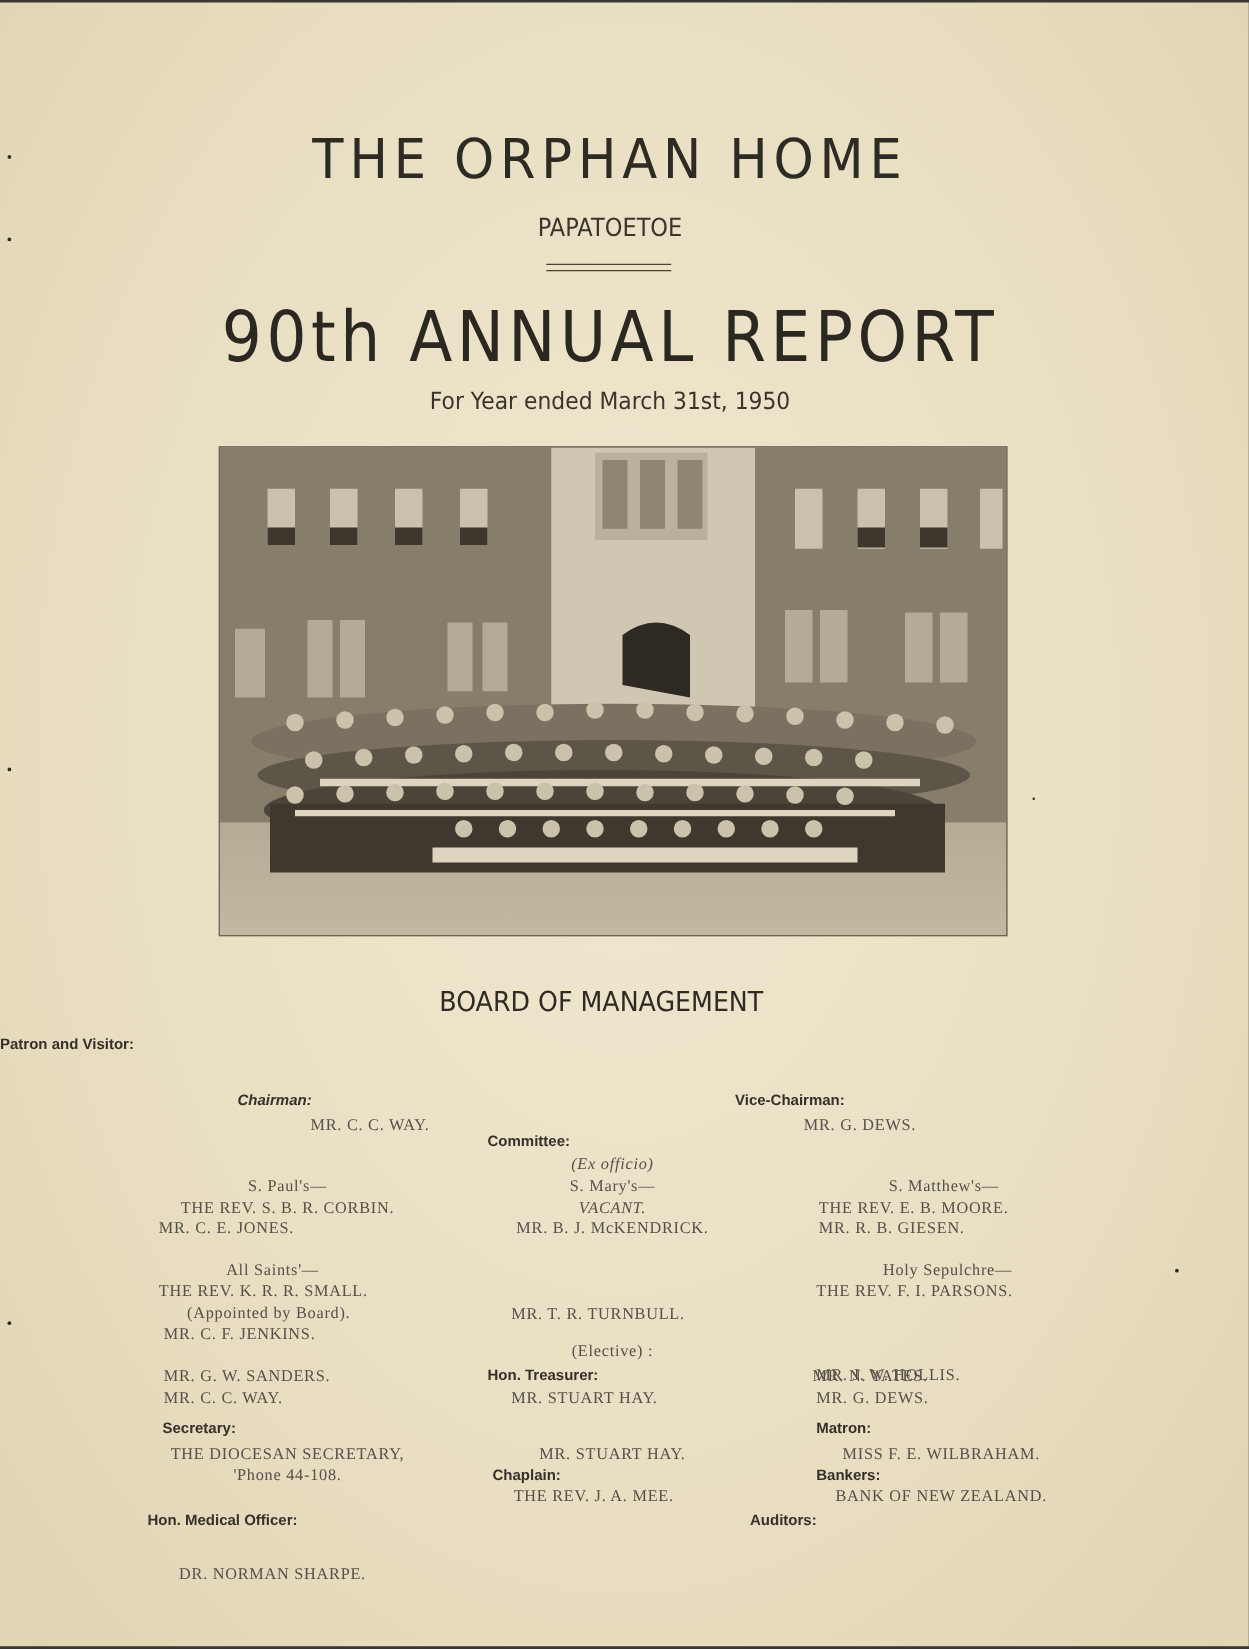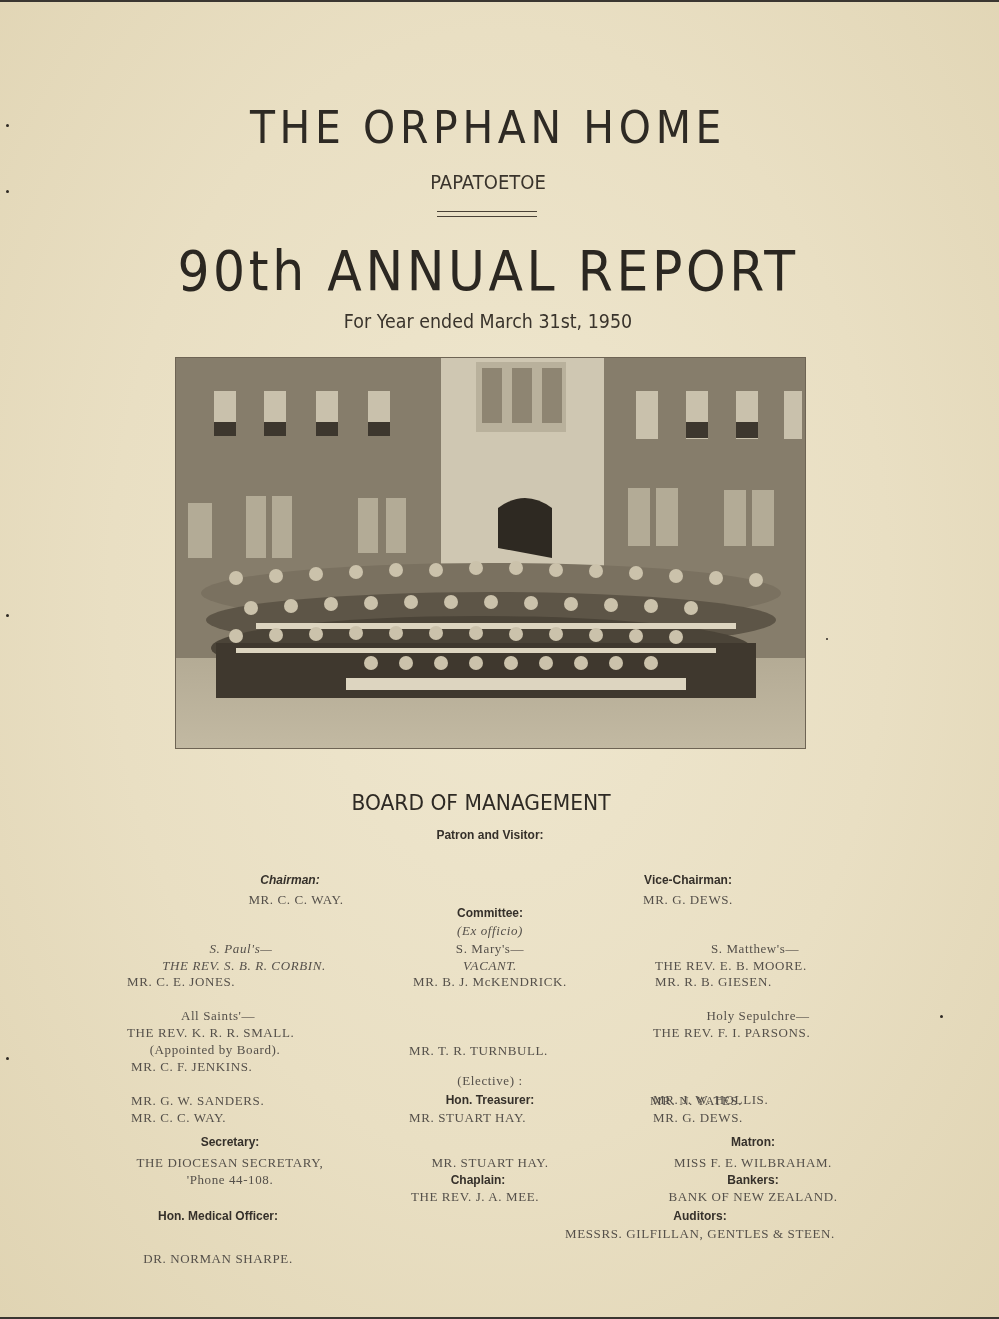--- a/index.html
+++ b/index.html
@@ -44,21 +44,21 @@
       border: 1px solid #6e6454;
       background: #a59b86; overflow: hidden;
     }
     .board-title {
       left: 0; width: 962px; top: 788px; text-align: center;
       font-family: "DejaVu Sans", sans-serif; font-size: 22px; color: #2e2a24;
       transform: scaleX(0.92);
     }
     .lbl {
       font-family: "Liberation Sans", sans-serif; font-weight: bold;
-      font-size: 12px; color: #35302a; text-align: center; white-space: nowrap;
+      font-size: 12px; color: #35302a; white-space: nowrap;
     }
     .nm {
       font-family: "Liberation Serif", serif; font-size: 13px;
       color: #55504a; text-align: center; white-space: nowrap; letter-spacing: 0.6px;
     }
     .nm-l { text-align: right; }
     .ital { font-style: italic; }
     .speck { position: absolute; width: 3px; height: 3px; border-radius: 50%; background: #2f2a24; }
   </style>
 </head>
@@ -204,22 +204,22 @@
 
   <div class="abs lbl" style="left:190px;width:200px;top:871px;font-style:italic;">Chairman:</div>
   <div class="abs nm" style="left:196px;width:200px;top:890px;">MR. C. C. WAY.</div>
 
   <div class="abs lbl" style="left:588px;width:200px;top:871px;">Vice-Chairman:</div>
   <div class="abs nm" style="left:588px;width:200px;top:890px;">MR. G. DEWS.</div>
 
   <div class="abs lbl" style="left:390px;width:200px;top:904px;">Committee:</div>
   <div class="abs nm ital" style="left:390px;width:200px;top:921px;">(Ex officio)</div>
 
-  <div class="abs nm" style="left:141px;width:200px;top:939px;font-style:italic;">S. Paul's—</div>
-  <div class="abs nm" style="left:144px;width:200px;top:956px;font-style:italic;">THE REV. S. B. R. CORBIN.</div>
+  <div class="abs nm" style="left:130px;width:200px;top:939px;">S. Paul's—</div>
+  <div class="abs nm" style="left:130px;width:200px;top:956px;">THE REV. S. B. R. CORBIN.</div>
   <div class="abs nm nm-l" style="left:127px;top:972px;">MR. C. E. JONES.</div>
 
   <div class="abs nm" style="left:390px;width:200px;top:939px;">S. Mary's—</div>
   <div class="abs nm ital" style="left:390px;width:200px;top:956px;">VACANT.</div>
   <div class="abs nm" style="left:390px;width:200px;top:972px;">MR. B. J. McKENDRICK.</div>
 
   <div class="abs nm" style="left:655px;width:200px;top:939px;">S. Matthew's—</div>
   <div class="abs nm nm-l" style="left:655px;top:956px;">THE REV. E. B. MOORE.</div>
   <div class="abs nm nm-l" style="left:655px;top:972px;">MR. R. B. GIESEN.</div>
 
@@ -243,24 +243,23 @@
   <div class="abs lbl" style="left:130px;width:200px;top:1133px;">Secretary:</div>
   <div class="abs nm" style="left:130px;width:200px;top:1153px;">THE DIOCESAN SECRETARY,</div>
   <div class="abs nm" style="left:130px;width:200px;top:1170px;">'Phone 44-108.</div>
 
   <div class="abs lbl" style="left:390px;width:200px;top:1091px;">Hon. Treasurer:</div>
   <div class="abs nm" style="left:390px;width:200px;top:1153px;">MR. STUART HAY.</div>
 
   <div class="abs lbl" style="left:653px;width:200px;top:1133px;">Matron:</div>
   <div class="abs nm" style="left:653px;width:200px;top:1153px;">MISS F. E. WILBRAHAM.</div>
 
-  <div class="abs lbl" style="left:378px;width:200px;top:1171px;">Chaplain:</div>
+  <div class="abs lbl" style="left:394px;width:200px;top:1171px;">Chaplain:</div>
   <div class="abs nm" style="left:375px;width:200px;top:1187px;">THE REV. J. A. MEE.</div>
 
   <div class="abs lbl" style="left:653px;width:200px;top:1171px;">Bankers:</div>
   <div class="abs nm" style="left:653px;width:200px;top:1187px;">BANK OF NEW ZEALAND.</div>
 
   <div class="abs lbl" style="left:118px;width:200px;top:1207px;">Hon. Medical Officer:</div>
   <div class="abs nm" style="left:118px;width:200px;top:1224px;margin-top:25px;">DR. NORMAN SHARPE.</div>
 
   <div class="abs lbl" style="left:600px;width:200px;top:1207px;">Auditors:</div>
-  <div class="abs nm" style="left:500px;width:400px;top:1224px;">MESSRS. GILFILLAN, GENTLES &amp; STEEN.</div>
 </div>
 
 </body></html>

